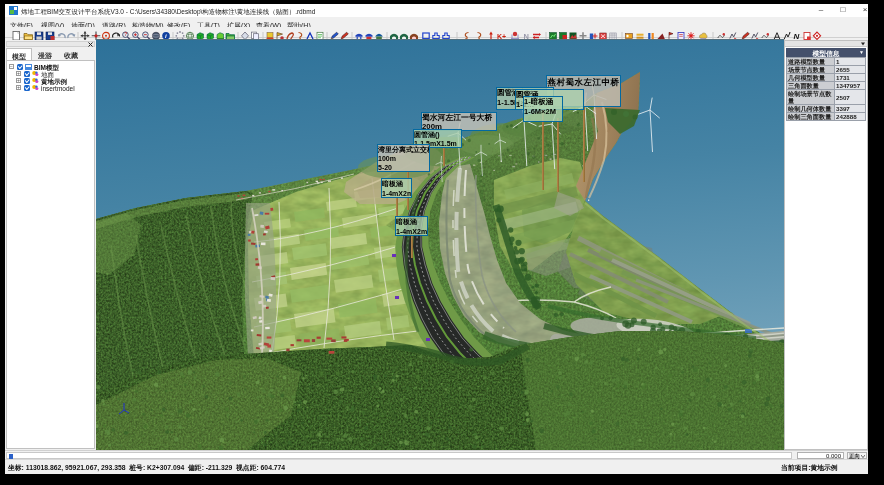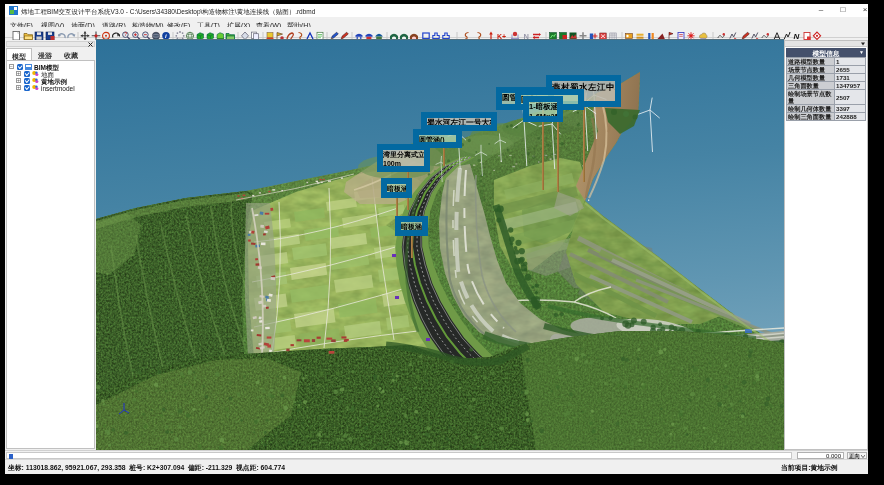--- a/index.html
+++ b/index.html
@@ -37,21 +37,21 @@
 
 #prog{position:absolute;left:0;top:446px;width:863px;height:9px;background:#f0f0f0;border-top:1px solid #d0d0d0}
 #progbar{position:absolute;left:1px;top:1px;width:786px;height:7px;background:#fff;border:1px solid #c8c8c8}
 #progchunk{position:absolute;left:2px;top:1px;width:4px;height:5px;background:#2a60c8}
 #numfld{position:absolute;left:792px;top:1px;width:47px;height:7px;background:#fff;border:1px solid #b0b0b0;font-size:6px;text-align:right;padding:0px 2px;color:#111}
 #dirdd{position:absolute;left:842px;top:1px;width:20px;height:7px;background:#f4f4f4;border:1px solid #b0b0b0;font-size:5.5px;padding:0 1px;color:#111;font-weight:bold}
 #sbar{position:absolute;left:0;top:455px;width:863px;height:15px;background:#f0f0f0;border-top:1px solid #d8d8d8;font-size:6.8px;color:#111}
 #sbar .coord{position:absolute;left:3px;top:3px;font-weight:bold}
 #sbar .proj{position:absolute;left:776px;top:3px;font-weight:bold}
 
-.sign{position:absolute;border:6px solid #0369a1;color:#000;font-weight:bold;white-space:nowrap;overflow:hidden;z-index:5}
+.sign{position:absolute;border:1px solid #0369a1;color:#000;font-weight:bold;white-space:nowrap;overflow:hidden;z-index:5}
 .sg{background:rgba(172,209,174,.8)}
 .st{background:rgba(198,194,182,.82)}
 .post{position:absolute;width:1.5px;background:linear-gradient(90deg,#b98c4e,#8a6530);z-index:4}
 </style></head>
 <body>
 <div id="win">
 <div id="title">
       <svg id="ticon" viewBox="0 0 9 9">
         <rect x="0" y="0" width="9" height="9" fill="#2277cc"></rect>
         <rect x="1" y="4" width="4" height="4" fill="#55bb44"></rect>

